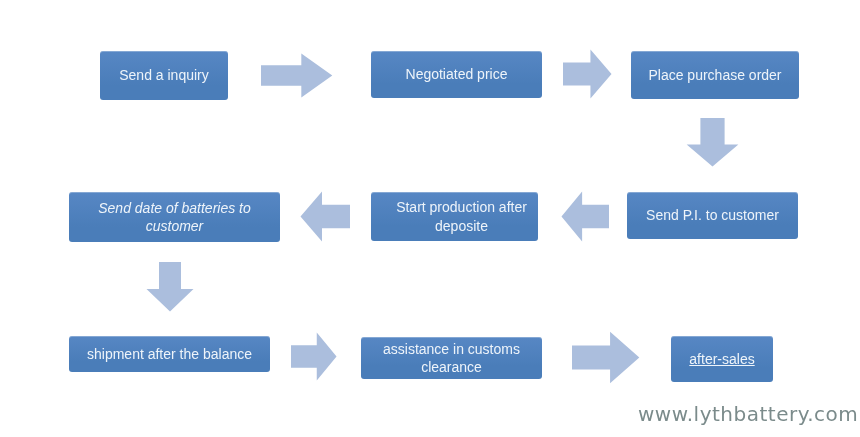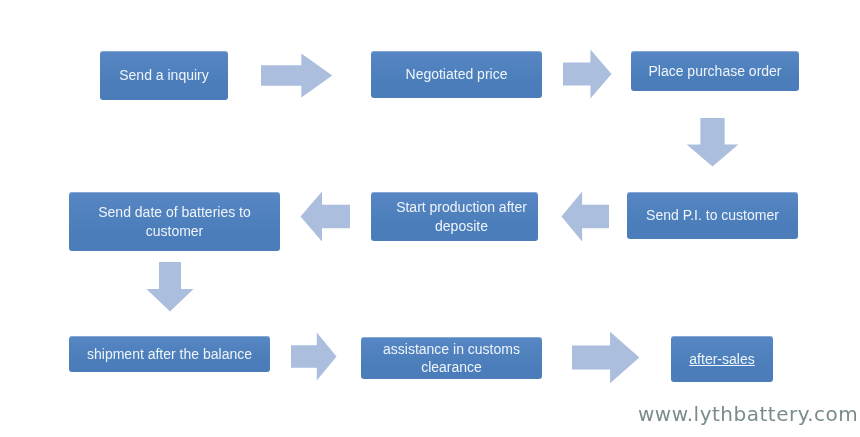--- a/index.html
+++ b/index.html
@@ -32,24 +32,24 @@
   .website{
     position:absolute;left:638px;top:402px;width:218px;
     text-align:center;font-size:20px;letter-spacing:0.5px;
     color:var(--website-text);
     font-family:"DejaVu Sans","Liberation Sans",sans-serif;
   }
 
   
   .n0{left:100px;top:51px;width:128px;height:49px;}
   .n1{left:371px;top:51px;width:171px;height:47px;}
-  .n2{left:631px;top:51px;width:168px;height:40px;}
+  .n2{left:631px;top:51px;width:168px;height:48px;}
   .n3{left:627px;top:192px;width:171px;height:47px;align-items:center;}
   .n4{left:371px;top:192px;width:167px;height:49px;padding-left:22px;}
-  .n5{left:69px;top:192px;width:211px;height:59px;}
+  .n5{left:69px;top:192px;width:211px;height:50px;font-style:italic;}
   .n6{left:69px;top:336px;width:201px;height:36px;}
   .n7{left:361px;top:337px;width:181px;height:42px;}
   .n8{left:671px;top:336px;width:102px;height:46px;text-decoration:underline;}
 
   
   .a0{left:261px;top:52px;width:72px;height:47px;}
   .a1{left:563px;top:48px;width:49px;height:52px;}
   .a2{left:685px;top:118px;width:55px;height:49px;}
   .a3{left:561px;top:190px;width:48px;height:53px;}
   .a4{left:300px;top:190px;width:50px;height:53px;}

